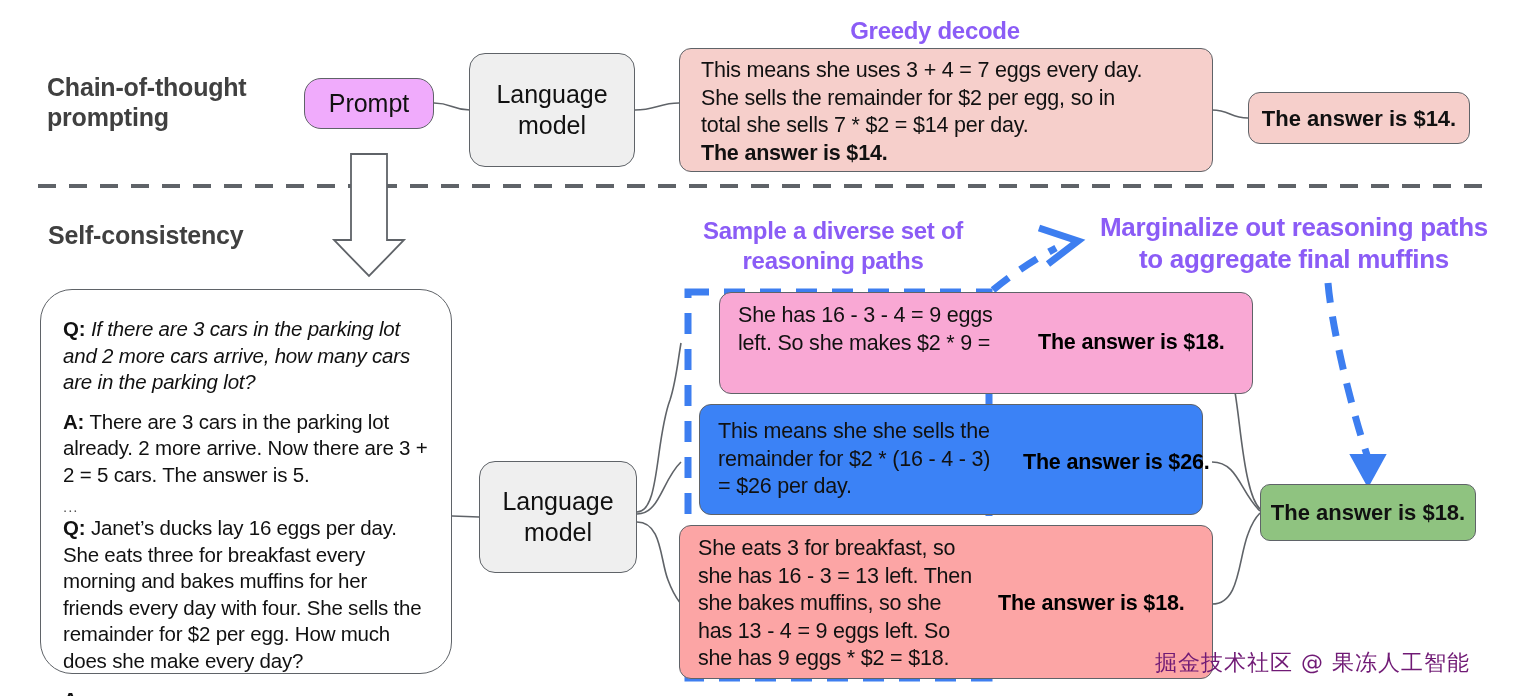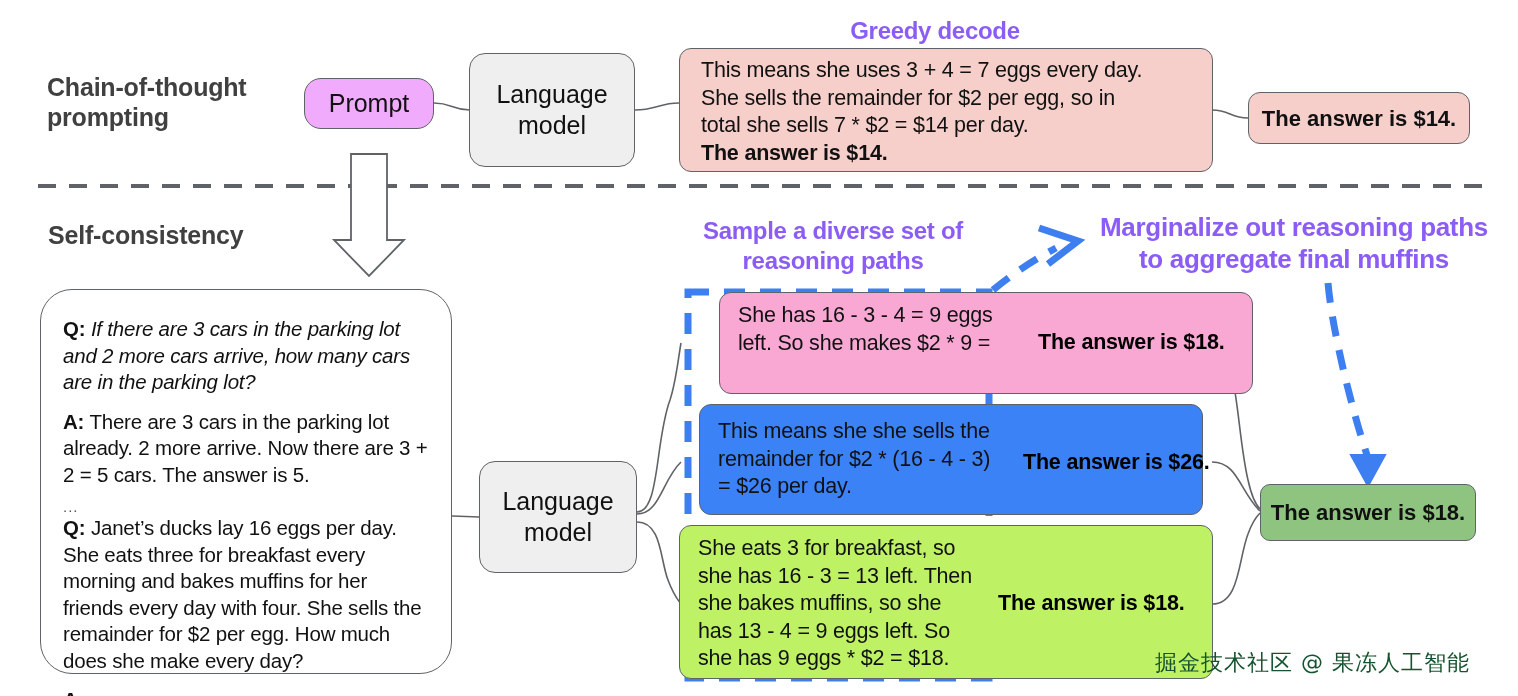--- a/index.html
+++ b/index.html
@@ -111,21 +111,21 @@
   .qcard p { margin: 0 0 13px 0; }
   .qcard p:last-child { margin-bottom: 0; }
   .qcard .ital { font-style: italic; }
   .qcard .lbl { font-weight: bold; font-style: normal; }
   .qcard .ellip { letter-spacing: 1px; color: #555; }
 
   
   .watermark {
     position: absolute;
     font-size: 22px;
-    color: #14532d;
+    color: #701a75;
     letter-spacing: 1px;
     white-space: nowrap;
     font-family: "DejaVu Sans", sans-serif;
   }
 </style>
 </head>
 <body>
 
 <div id="canvas">
 
@@ -229,21 +229,21 @@
 
   <div class="textbox" style="left:679px; top:404px; width:504px; height:111px; background:#3b82f6;margin-left:20px;">
     <div class="reason" style="top:13px; left:18px;">
       <div>This means she she sells the</div>
       <div>remainder for $2 * (16 - 4 - 3)</div>
       <div>= $26 per day.</div>
     </div>
     <div class="answer" style="left:323px; top:44px; width:210px;">The answer is $26.</div>
   </div>
 
-  <div class="textbox" style="left:679px; top:525px; width:534px; height:154px; background:#bef264;">
+  <div class="textbox" style="left:679px; top:525px; width:534px; height:154px; background:#fca5a5;">
     <div class="reason" style="top:9px; left:18px;">
       <div>She eats 3 for breakfast, so</div>
       <div>she has 16 - 3 = 13 left. Then</div>
       <div>she bakes muffins, so she</div>
       <div>has 13 - 4 = 9 eggs left. So</div>
       <div>she has 9 eggs * $2 = $18.</div>
     </div>
     <div class="answer" style="left:318px; top:64px; width:210px;">The answer is $18.</div>
   </div>
 

